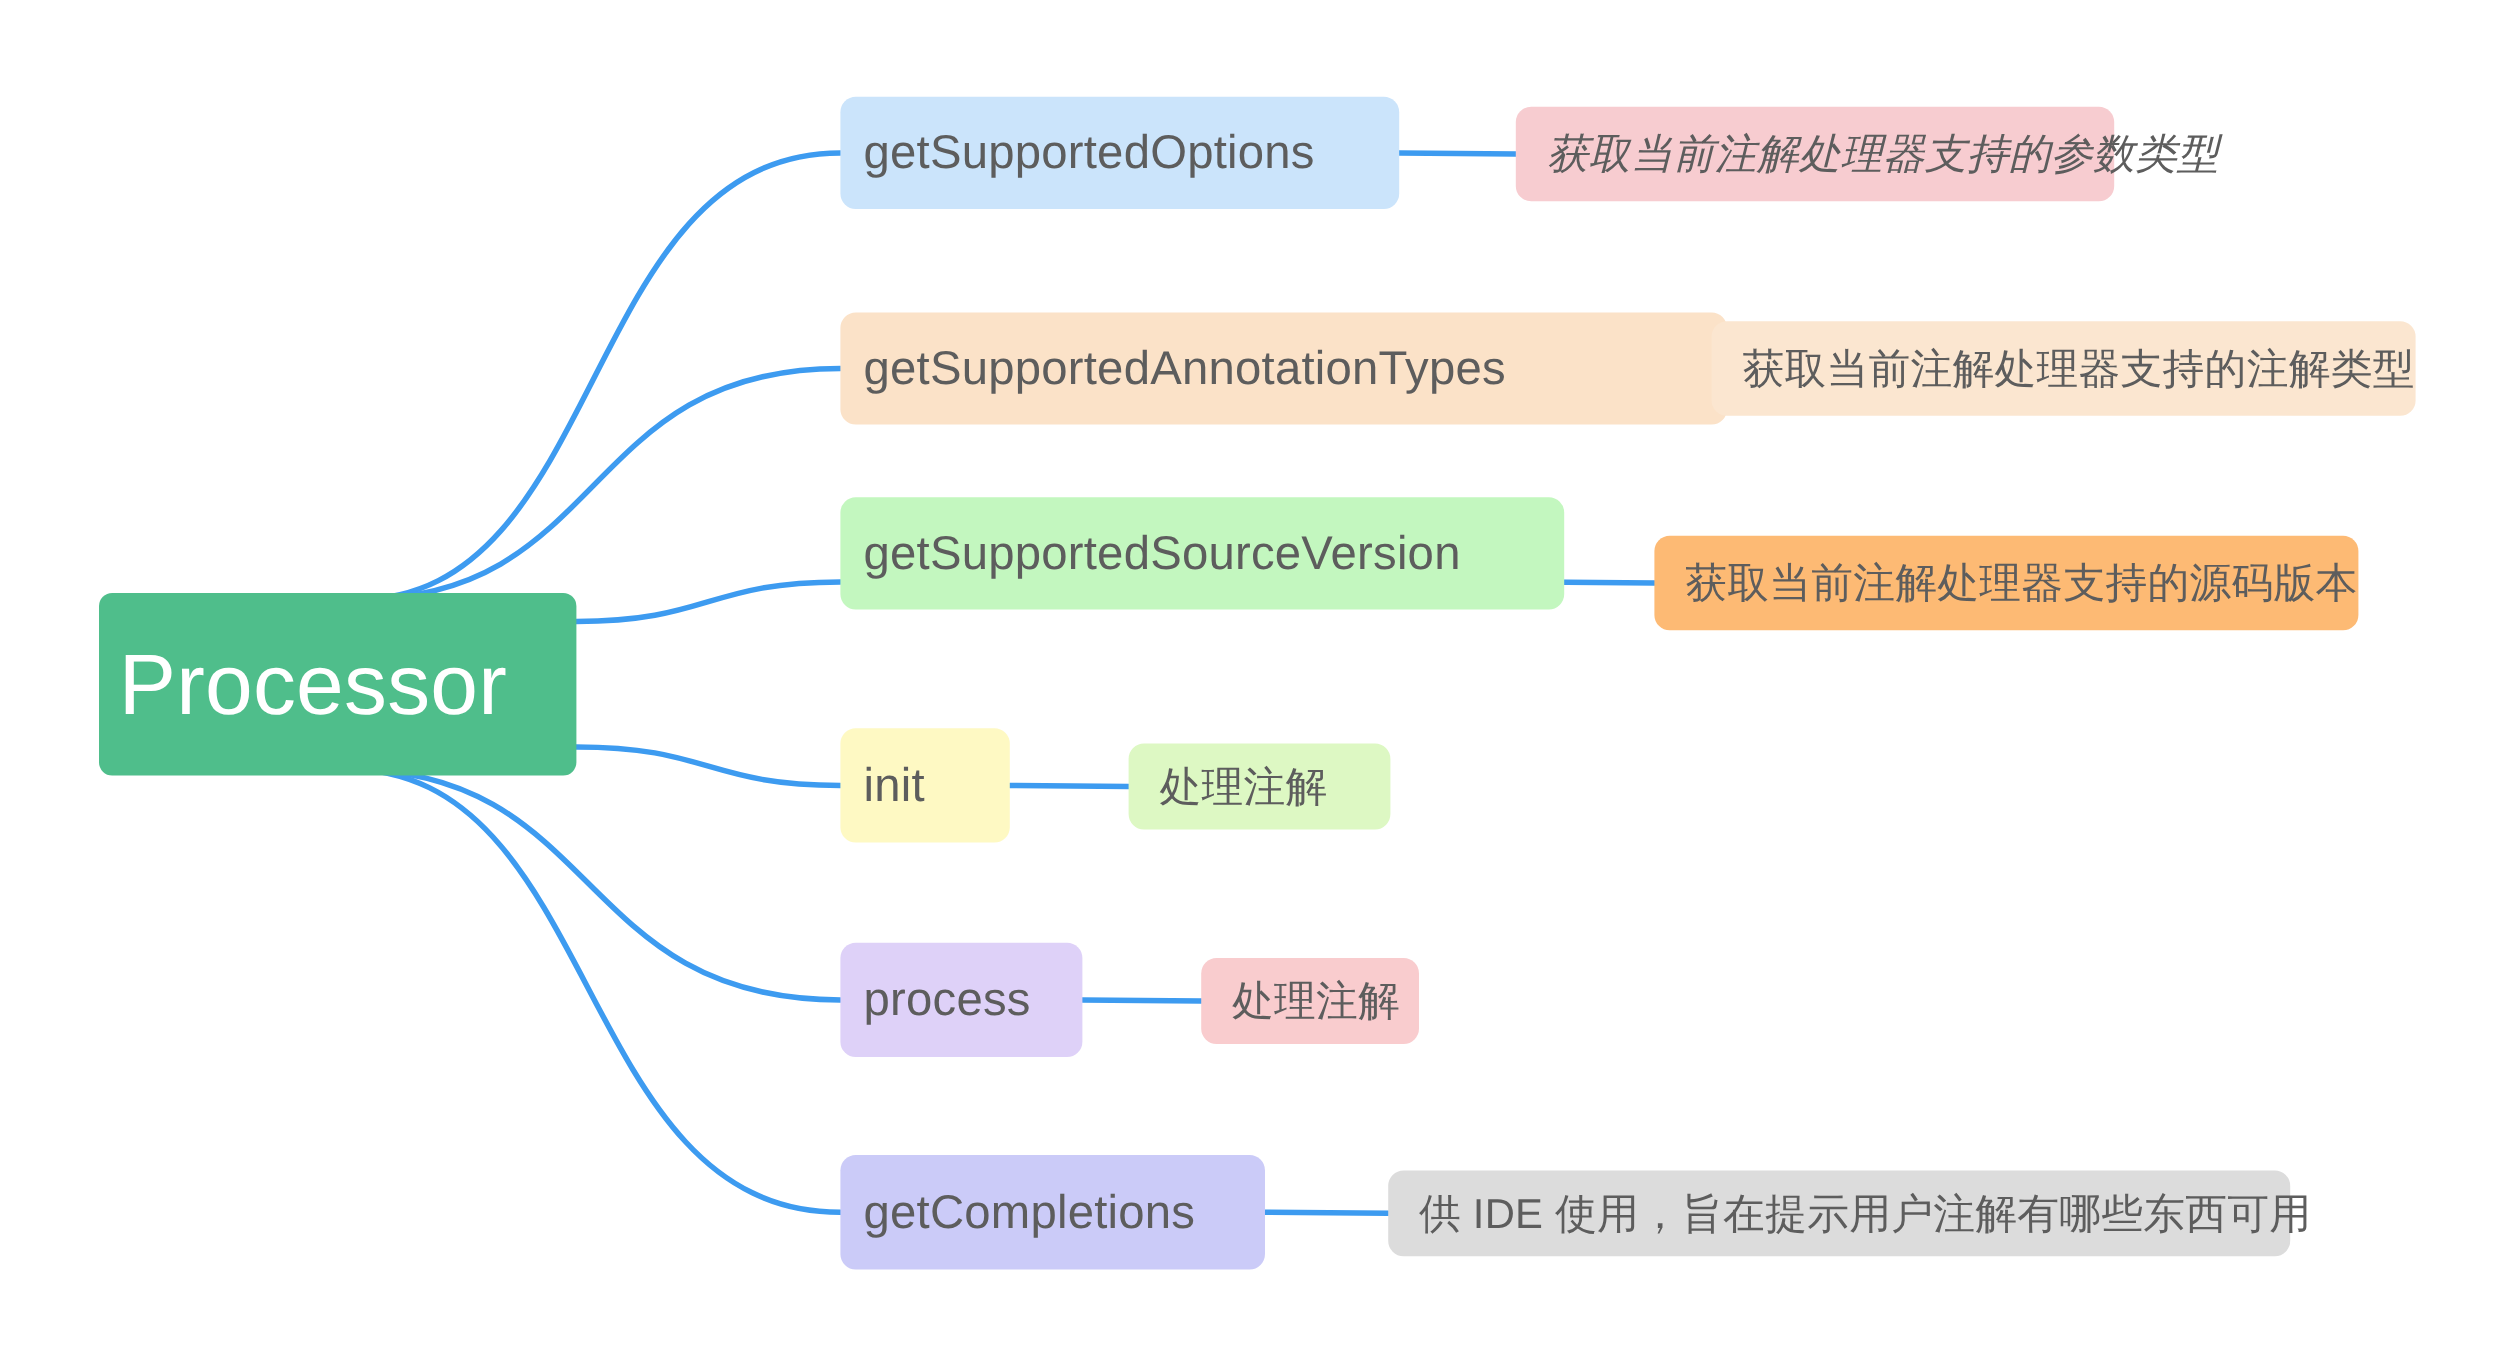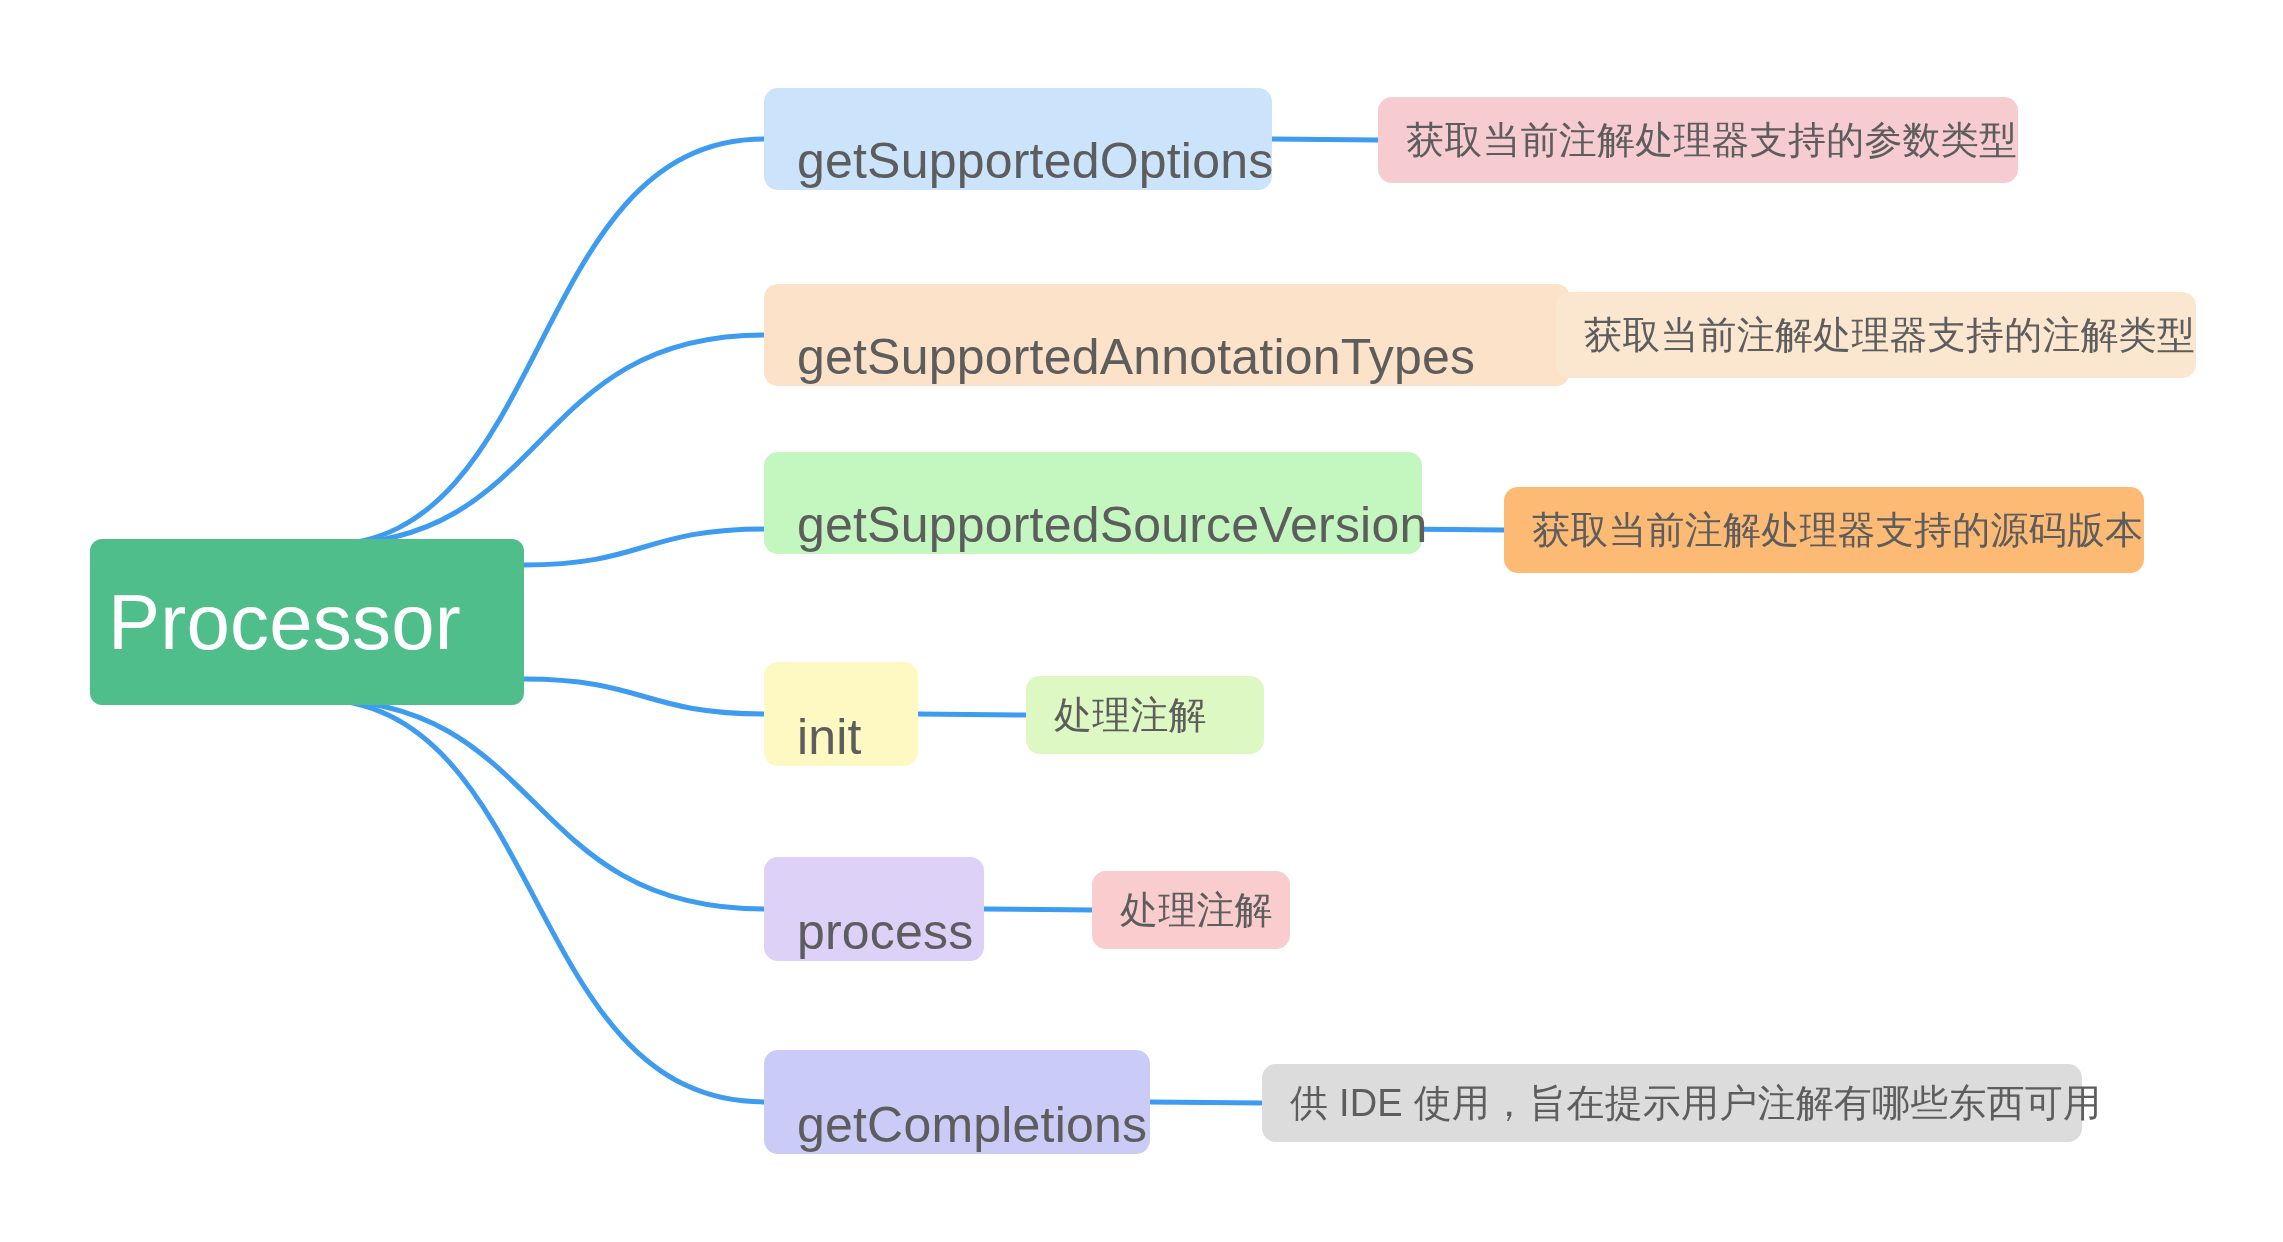--- a/index.html
+++ b/index.html
@@ -37,25 +37,24 @@
   .node-root {
     border-radius: 12px;
     color: #ffffff;
     font-size: 78px;
     font-weight: 400;
     padding-left: 18px;
     line-height: 1;
   }
   .node-branch {
     color: #5d5d5d;
-    font-size: 50px;
+    font-size: 43px;
     font-weight: 400;
-    padding-left: 33px;
+    padding-left: 21px;
     padding-right: 33px;
-    align-items: flex-end;
   }
   .node-leaf {
     color: #5d5d5d;
     font-size: 38px;
     font-weight: 400;
     padding-left: 28px;
     padding-right: 28px;
   }
   .node-label {
     display: block;
@@ -81,21 +80,21 @@
       <path d="M 1150 1102 L 1262 1103" fill="none" stroke="#3d9bf0" stroke-width="5" stroke-linecap="round"></path>
     </svg>
 
   <div class="node node-root" id="root-node" style="left: 90px; top: 539px; width: 434px; height: 166px; background: rgb(79, 190, 139); color: rgb(255, 255, 255);">
     <span class="node-label">Processor</span>
   </div>
 
   <div class="node node-branch" id="branch-0" style="left: 764px; top: 88px; width: 508px; height: 102px; background: rgb(203, 228, 251); color: rgb(93, 93, 93);">
     <span class="node-label">getSupportedOptions</span>
   </div>
-  <div class="node node-leaf" id="leaf-0" style="left: 1378px; top: 97px; width: 640px; height: 86px; background: rgb(247, 204, 208); color: rgb(93, 93, 93);">
+  <div class="node node-leaf" id="leaf-0" style="left: 1378px; top: 97px; width: 544px; height: 86px; background: rgb(247, 204, 208); color: rgb(93, 93, 93); font-style: italic;">
     <span class="node-label">获取当前注解处理器支持的参数类型</span>
   </div>
 
   <div class="node node-branch" id="branch-1" style="left: 764px; top: 284px; width: 806px; height: 102px; background: rgb(251, 226, 200); color: rgb(93, 93, 93);">
     <span class="node-label">getSupportedAnnotationTypes</span>
   </div>
   <div class="node node-leaf" id="leaf-1" style="left: 1556px; top: 292px; width: 640px; height: 86px; background: rgb(251, 230, 208); color: rgb(93, 93, 93);">
     <span class="node-label">获取当前注解处理器支持的注解类型</span>
   </div>
 

